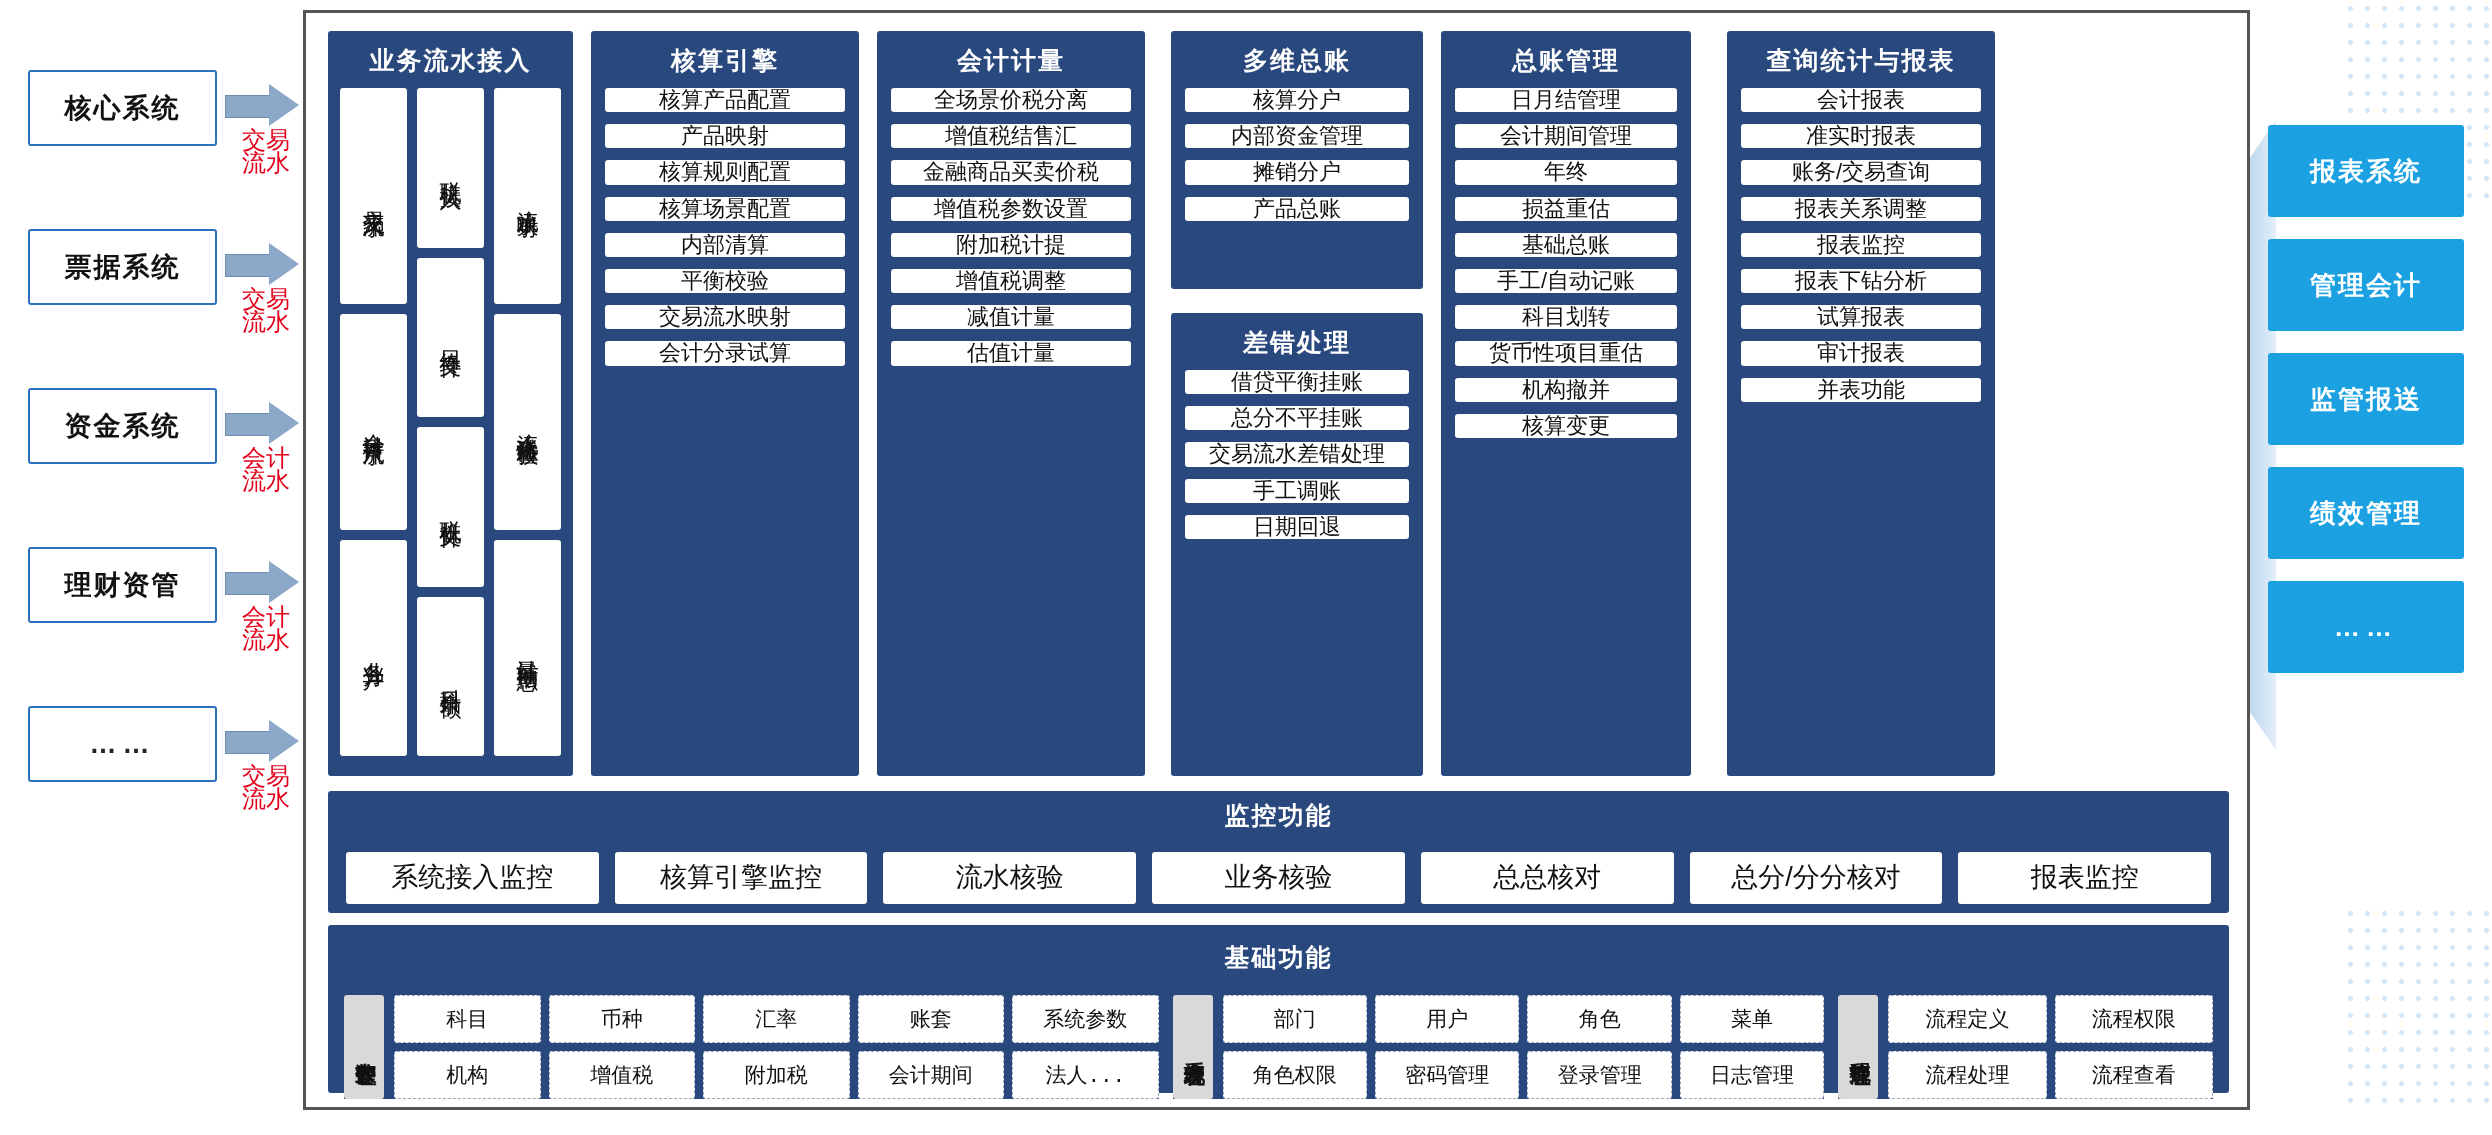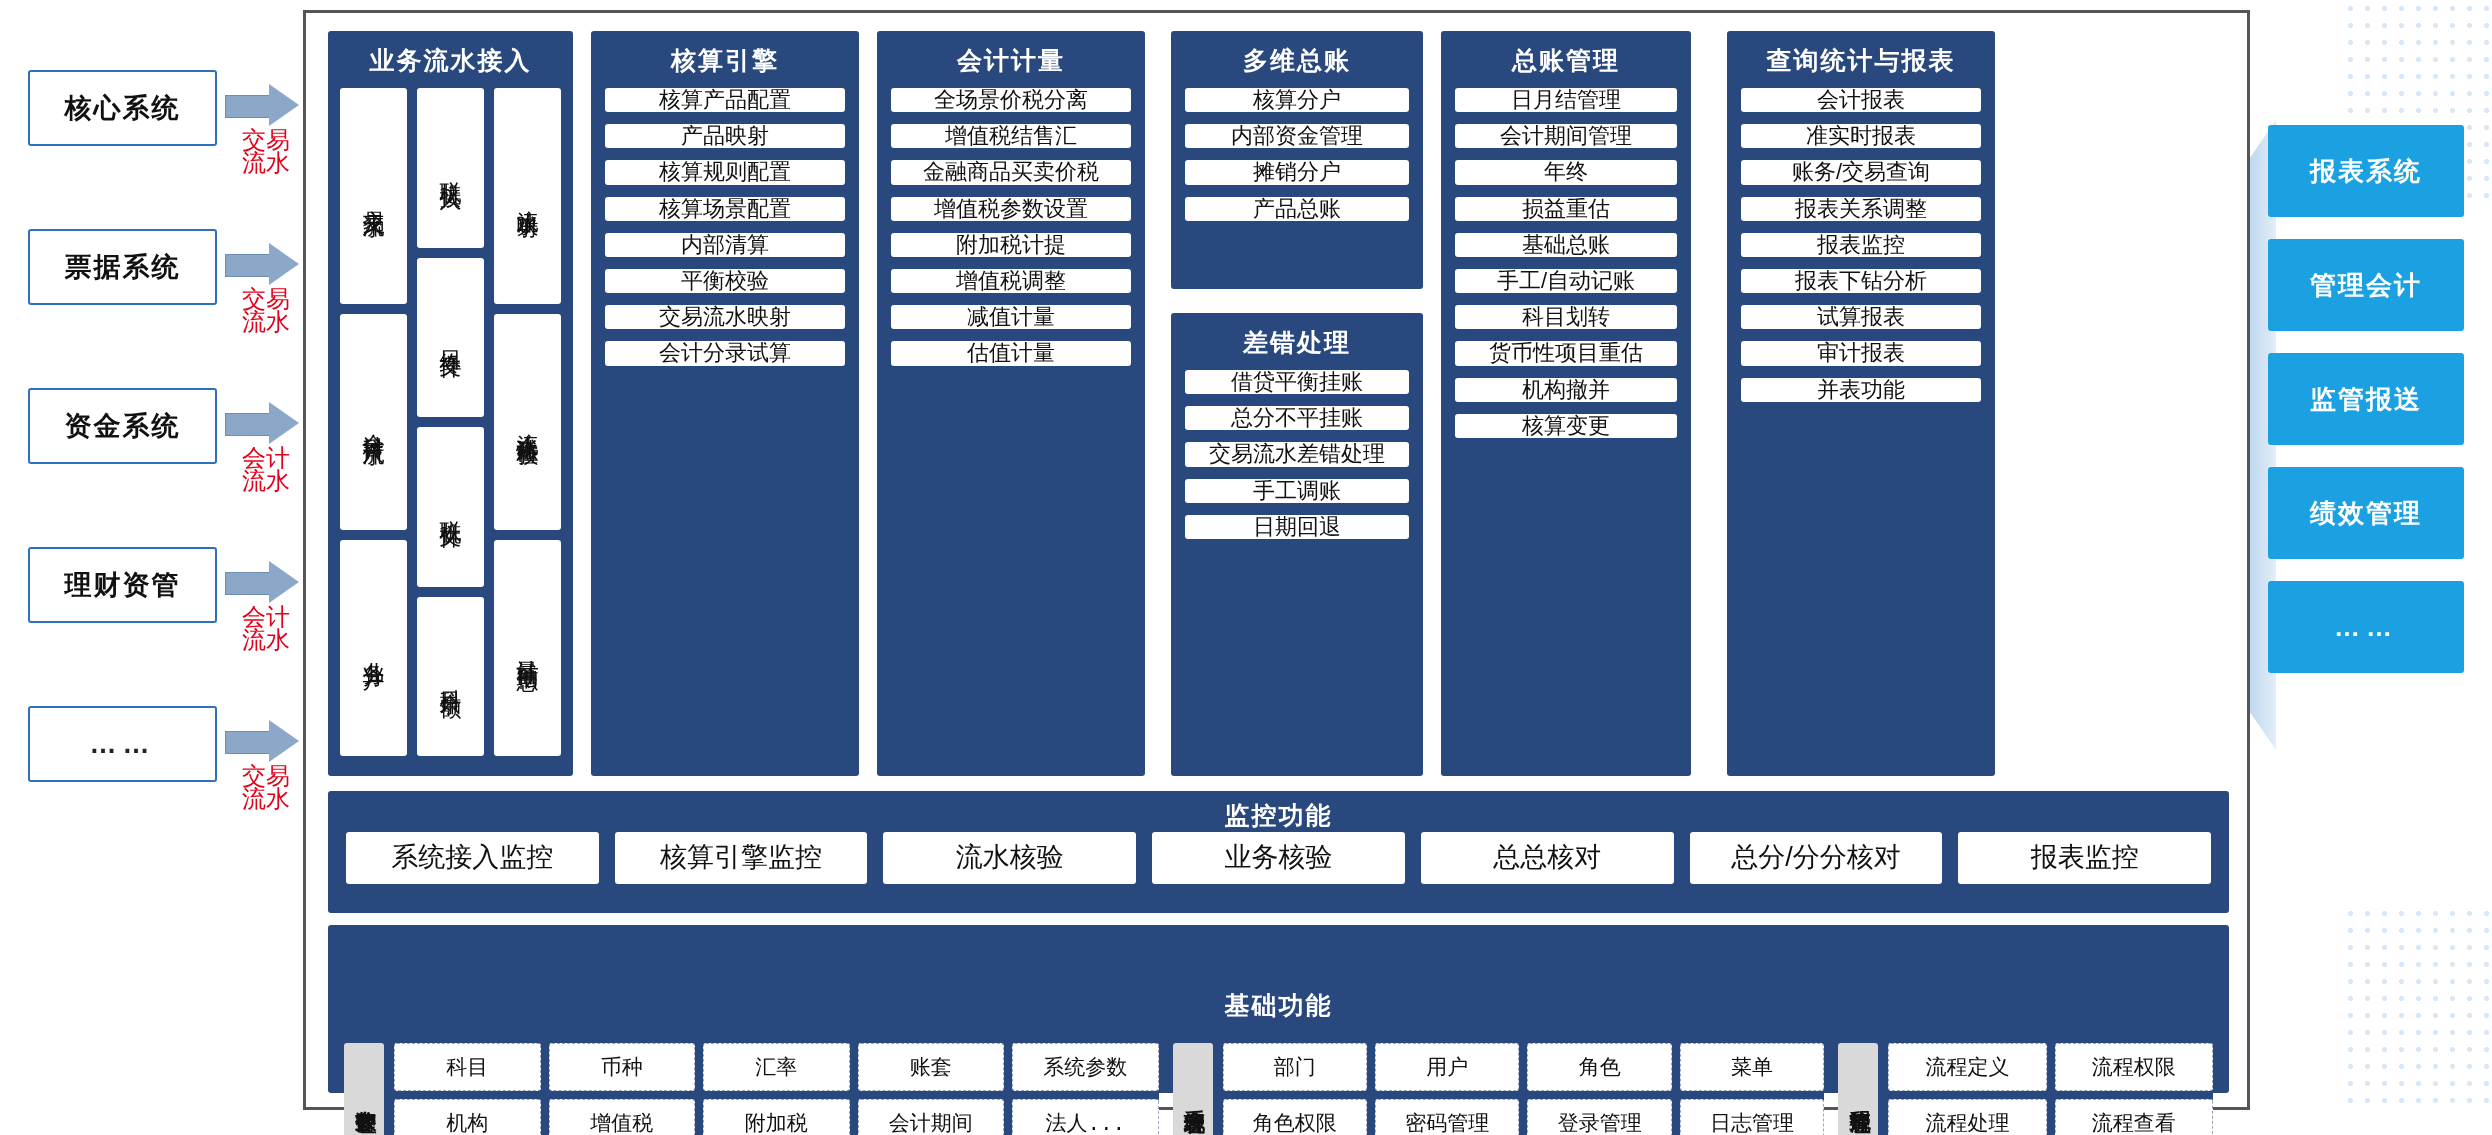--- a/index.html
+++ b/index.html
@@ -67,30 +67,30 @@
     display:flex;align-items:center;justify-content:center;
     padding:10px 0;
   }
   .vstack{display:flex;flex-direction:column;gap:10px;flex:1;}
 
   
   .monitor{
     position:absolute;left:22px;top:778px;width:1901px;height:122px;
     background:#29487d;border-radius:3px;box-sizing:border-box;
   }
-  .monitor .panel-title{padding:8px 0 0;}
+  .monitor .panel-title{padding:8px 0 20px;}
   .mrow{display:flex;gap:16px;padding:0 18px;}
   .mrow .chip{margin:0;flex:1;font-size:27px;padding:11px 0;}
 
   
   .base{
     position:absolute;left:22px;top:912px;width:1901px;height:168px;
     background:#29487d;border-radius:3px;box-sizing:border-box;
   }
-  .base .panel-title{padding:16px 0 6px;margin-top:48px;}
+  .base .panel-title{padding:16px 0 6px;}
   .base-groups{display:flex;gap:14px;padding:15px 16px;font-family:Liberation Mono, monospace;}
   .group{background:#29487d;display:flex;gap:10px;align-items:stretch;}
   .glabel{
     background:#d9d9d9;border-radius:3px;width:40px;
     writing-mode:vertical-rl;text-orientation:upright;
     font-size:21px;color:#111;font-weight:bold;letter-spacing:1px;
     display:flex;align-items:center;justify-content:center;
   }
   .grid2{display:flex;flex-direction:column;gap:8px;flex:1;}
   .grid2 .r{display:flex;gap:8px;}

